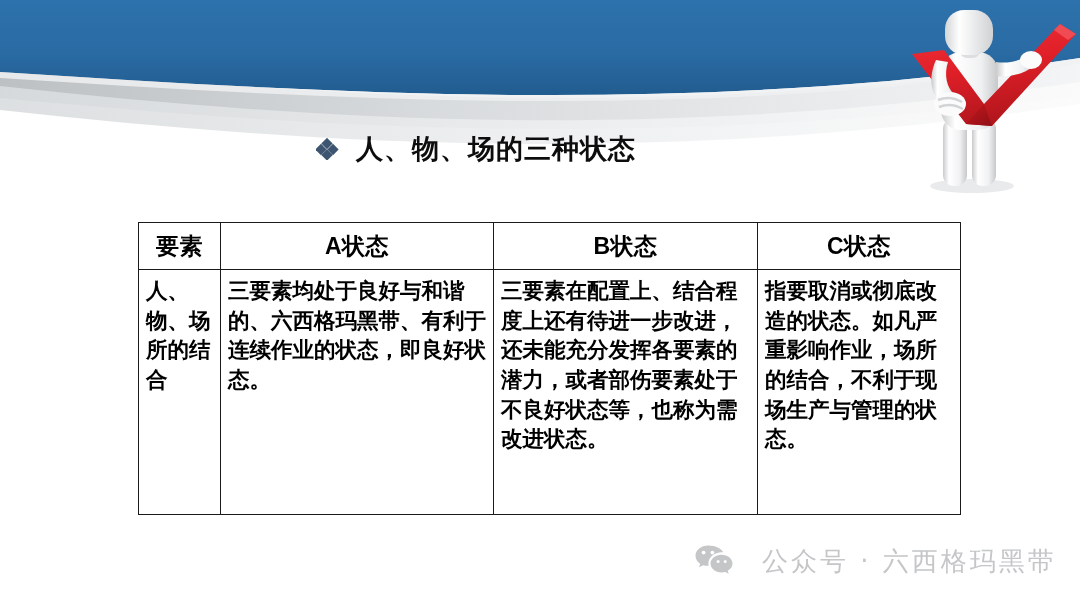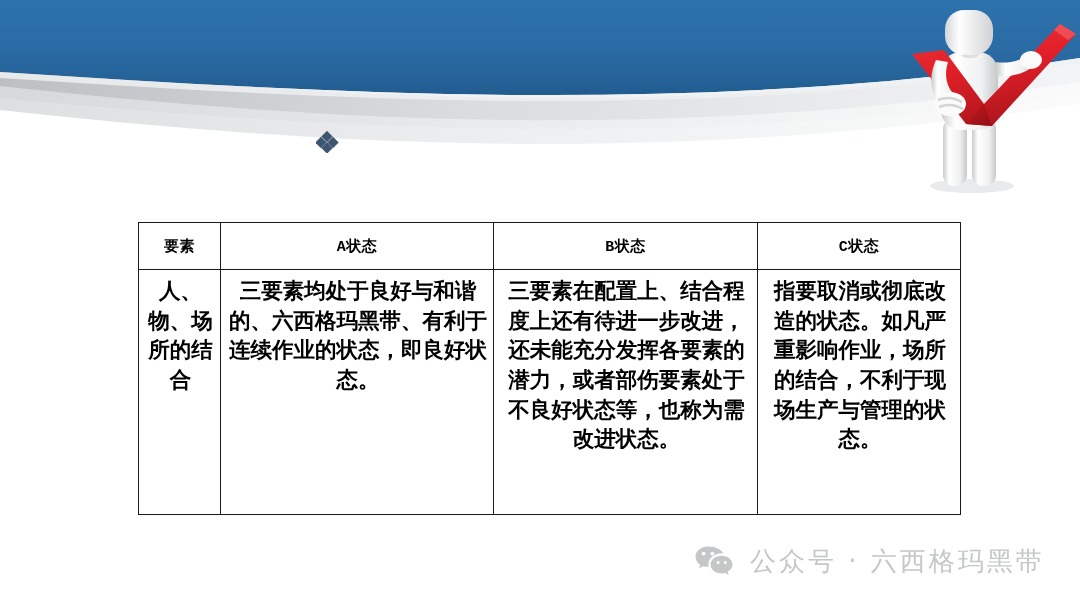--- a/index.html
+++ b/index.html
@@ -95,57 +95,57 @@
   }
   .state-table td, .state-table th {
     border: 1.6px solid #1a1a1a;
     padding: 0;
     vertical-align: top;
   }
   .state-table thead th {
     height: 46px;
     vertical-align: middle;
     text-align: center;
-    font-family: Liberation Mono, monospace;
+    font-family: Liberation Sans, sans-serif;
     font-weight: bold;
-    font-size: 15px;
+    font-size: 23px;
     color: #000000;
     letter-spacing: 0.5px;
   }
   .col-factor { width: 82px; }
   .col-a      { width: 273px; }
   .col-b      { width: 264px; }
   .col-c      { width: 203px; }
 
   .state-table tbody td {
     height: 232px;
     font-family: "DejaVu Serif", "Liberation Serif", serif;
     font-weight: bold;
     font-size: 21.5px;
     line-height: 1.38;
     color: #000000;
     padding: 6px 5px 6px 7px;
-    text-align: center;
+    text-align: left;
   }
   .cell-factor {
     text-align: left;
     letter-spacing: 0px;
   }
   .cell-body {
     text-align: left;
   }
 
   
   .footer-watermark {
     position: absolute;
     left: 694px;
     top: 544px;
     display: flex;
-    align-items: center;
-    gap: 16px;
+    align-items: flex-start;
+    gap: 28px;
   }
   .wechat-icon {
     width: 40px;
     height: 34px;
     flex: 0 0 auto;
   }
   .footer-text {
     font-family: "DejaVu Sans", "Liberation Sans", sans-serif;
     font-size: 26px;
     color: #c4c6c7;
@@ -244,20 +244,21 @@
     <span class="bullet-diamonds">
       <svg width="26" height="22" viewBox="0 0 26 22" xmlns="http://www.w3.org/2000/svg">
         <g fill="#3d5570">
           <rect x="1" y="7.5" width="8" height="8" transform="rotate(45 5 11.5)"></rect>
           <rect x="13" y="7.5" width="8" height="8" transform="rotate(45 17 11.5)"></rect>
           <rect x="7" y="1.5" width="8" height="8" transform="rotate(45 11 5.5)"></rect>
           <rect x="7" y="13" width="8" height="8" transform="rotate(45 11 17)"></rect>
         </g>
       </svg>
     </span>
+    <span class="subtitle-text">人、物、场的三种状态</span>
   </div>
 
   <table class="state-table">
     <colgroup>
       <col class="col-factor">
       <col class="col-a">
       <col class="col-b">
       <col class="col-c">
     </colgroup>
     <thead>

